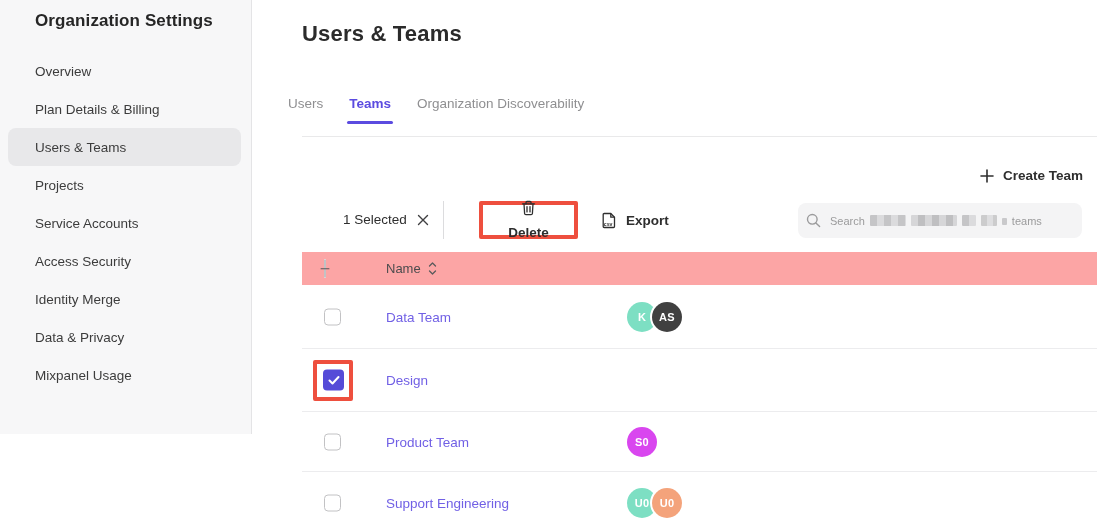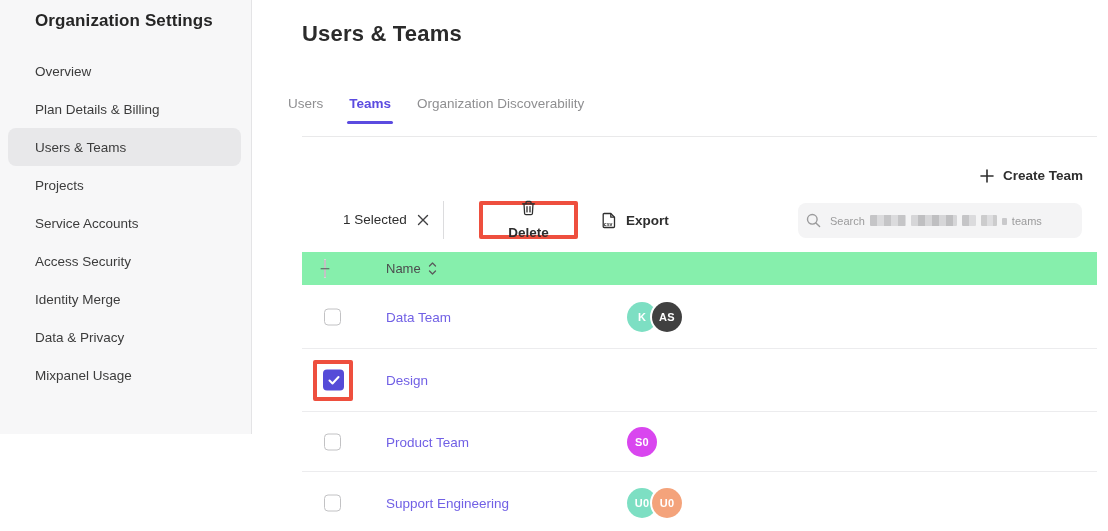--- a/index.html
+++ b/index.html
@@ -80,21 +80,21 @@
   .redacted { display:inline-block; height:11px; border-radius:1px;
     background:repeating-linear-gradient(90deg,#c5c5c7 0 7px,#dbdbdd 7px 14px); }
   .redacted.r1 { width:36px; }
   .redacted.r2 { width:46px; background:repeating-linear-gradient(90deg,#d6d6d8 0 7px,#bfbfc1 7px 14px); }
   .redacted.r3 { width:14px; }
   .redacted.r4 { width:16px; background:repeating-linear-gradient(90deg,#cccccd 0 6px,#dedee0 6px 12px); }
   .redacted.r5 { width:5px; height:7px; align-self:flex-end; margin-bottom:2px; background:#c9c9cb; }
 
   
   .table { position:absolute; left:302px; top:252px; width:795px; }
-  .thead { position:relative; height:33px; background:#86efac; }
+  .thead { position:relative; height:33px; background:#fca5a5; }
   .th-check { position:absolute; left:22px; top:8px; }
   .th-name {
     position:absolute; left:84px; top:0; height:33px;
     display:flex; align-items:center; gap:7px;
     font-size:13px; font-weight:500; color:#4b4b4d; cursor:pointer;
   }
   .row { position:relative; border-bottom:1px solid #ececee; background:#fff; }
   .row:nth-child(1) { height:64px; }
   .row:nth-child(2) { height:63px; }
   .row:nth-child(3) { height:60px; }

